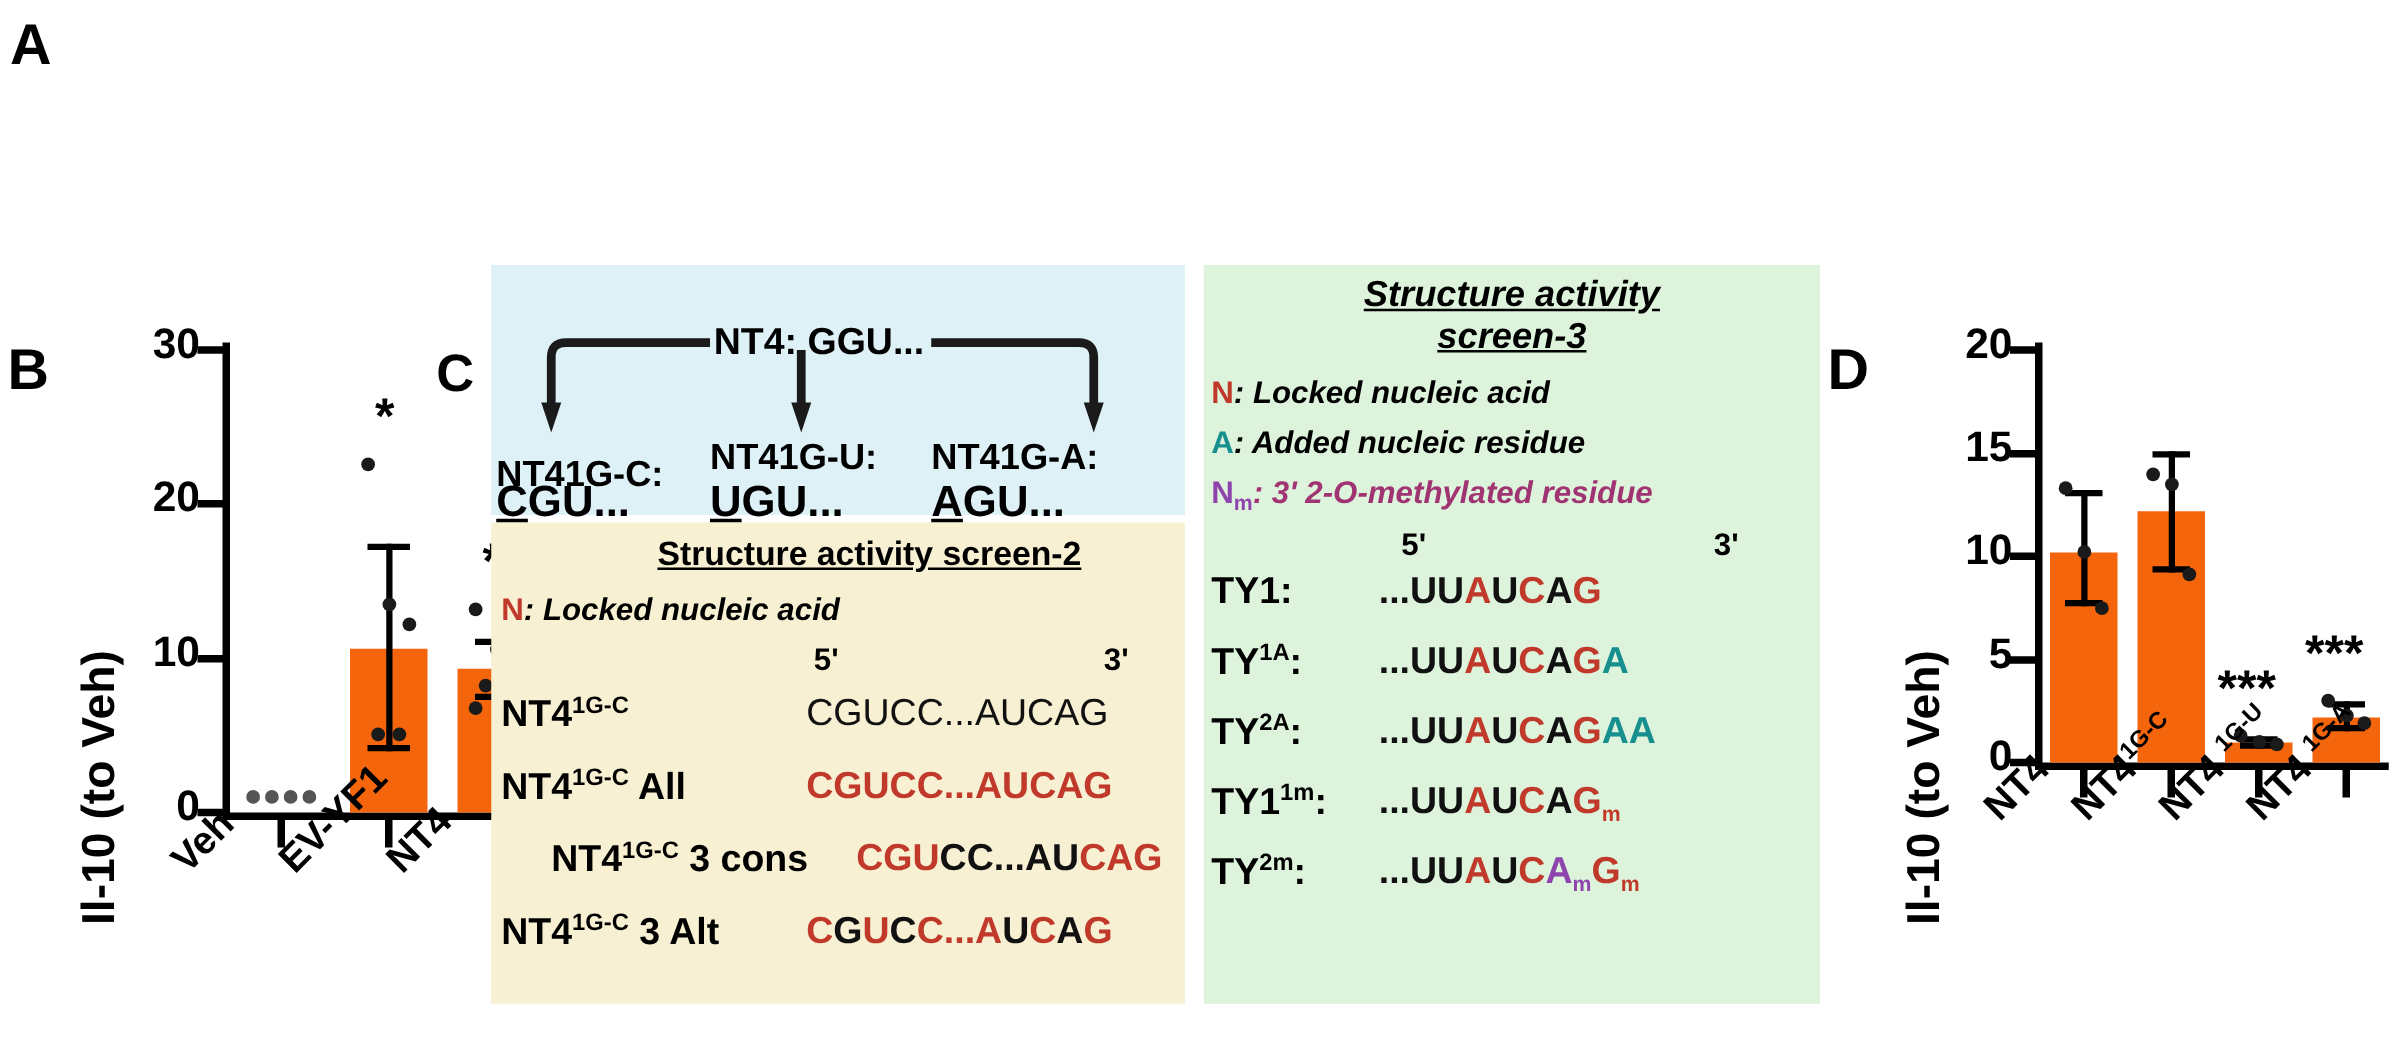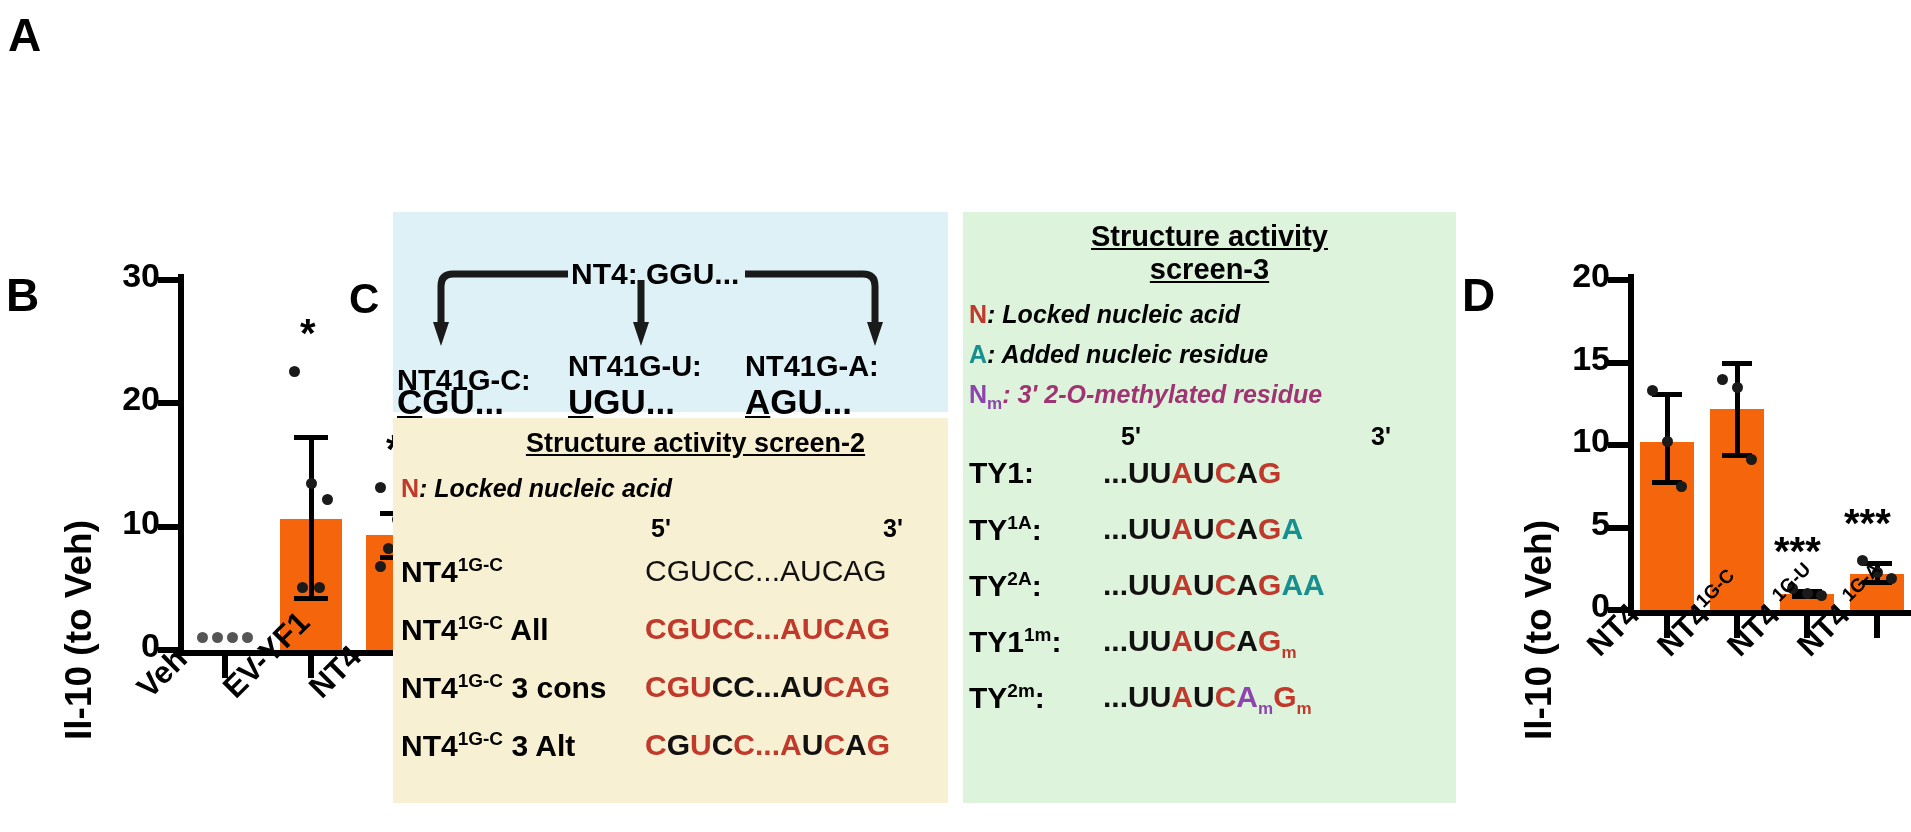--- a/index.html
+++ b/index.html
@@ -141,33 +141,33 @@
     <div class="tick3" style="left:490px;top:96px;">3'</div>
     <div id="s2-rows" style="position:absolute;left:0;top:130px;width:100%;">
         <div style="position:relative;height:58px;">
           <div class="rowlabel" style="position:absolute;left:8px;top:6px;"><span>NT4</span><sup>1G-C</sup></div>
           <div class="seqsans" style="position:absolute;left:252px;top:6px;font-weight:normal;white-space:nowrap;"><span style="color: rgb(17, 17, 17);">CGUCC...AUCAG</span></div>
         </div>
         <div style="position:relative;height:58px;">
           <div class="rowlabel" style="position:absolute;left:8px;top:6px;"><span>NT4</span><sup>1G-C</sup><span> All</span></div>
           <div class="seqsans" style="position:absolute;left:252px;top:6px;font-weight:bold;white-space:nowrap;"><span style="color: rgb(192, 57, 43);">CGUCC...AUCAG</span></div>
         </div>
-        <div style="position:relative;height:58px;">
+        <div style="position:relative;height:58px;margin-left:40px;">
           <div class="rowlabel" style="position:absolute;left:8px;top:6px;"><span>NT4</span><sup>1G-C</sup><span> 3 cons</span></div>
           <div class="seqsans" style="position:absolute;left:252px;top:6px;font-weight:bold;white-space:nowrap;"><span style="color: rgb(192, 57, 43);">CGU</span><span style="color: rgb(17, 17, 17);">CC...AU</span><span style="color: rgb(192, 57, 43);">CAG</span></div>
         </div>
         <div style="position:relative;height:58px;">
           <div class="rowlabel" style="position:absolute;left:8px;top:6px;"><span>NT4</span><sup>1G-C</sup><span> 3 Alt</span></div>
           <div class="seqsans" style="position:absolute;left:252px;top:6px;font-weight:bold;white-space:nowrap;"><span style="color: rgb(192, 57, 43);">C</span><span style="color: rgb(17, 17, 17);">G</span><span style="color: rgb(192, 57, 43);">U</span><span style="color: rgb(17, 17, 17);">C</span><span style="color: rgb(192, 57, 43);">C</span><span style="color: rgb(192, 57, 43);">...</span><span style="color: rgb(192, 57, 43);">A</span><span style="color: rgb(17, 17, 17);">U</span><span style="color: rgb(192, 57, 43);">C</span><span style="color: rgb(17, 17, 17);">A</span><span style="color: rgb(192, 57, 43);">G</span></div>
         </div>
       </div>
   </div>
 
   <div class="cbox" id="box-s3">
-    <div class="box-title" style="position:absolute;left:0;top:8px;width:100%;font-size:29px;">
+    <div class="box-title" style="position:absolute;left:0;top:8px;width:100%;font-size:29px;font-style:italic;">
       <div>Structure activity</div>
       <div>screen-3</div>
     </div>
     <div id="s3-legend" style="position:absolute;left:6px;top:88px;">
         <div class="legendline" style="margin-bottom:11px;font-size:25px;"><span class="legendkey" style="color:#C0392B;">N</span><span style="color:#000000;">: Locked nucleic acid</span></div>
         <div class="legendline" style="margin-bottom:11px;font-size:25px;"><span class="legendkey" style="color:#178F8F;">A</span><span style="color:#000000;">: Added nucleic residue</span></div>
         <div class="legendline" style="margin-bottom:11px;font-size:25px;"><span class="legendkey" style="color:#8E44AD;">N<span class="sub">m</span></span><span style="color:#A03472;">: 3' 2-O-methylated residue</span></div>
       </div>
     <div class="tick5" style="left:158px;top:210px;">5'</div>
     <div class="tick3" style="left:408px;top:210px;">3'</div>

